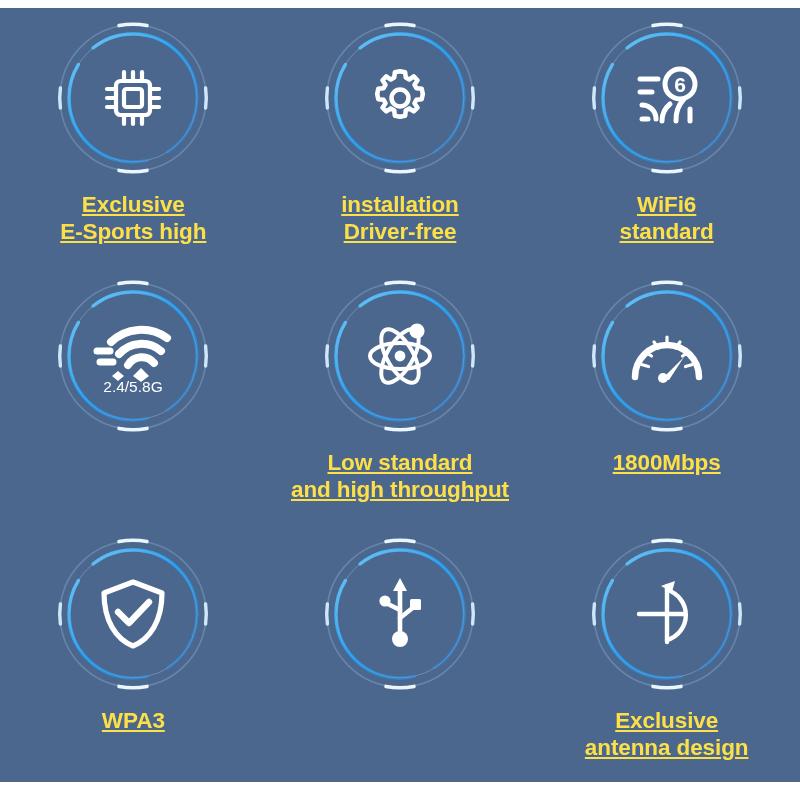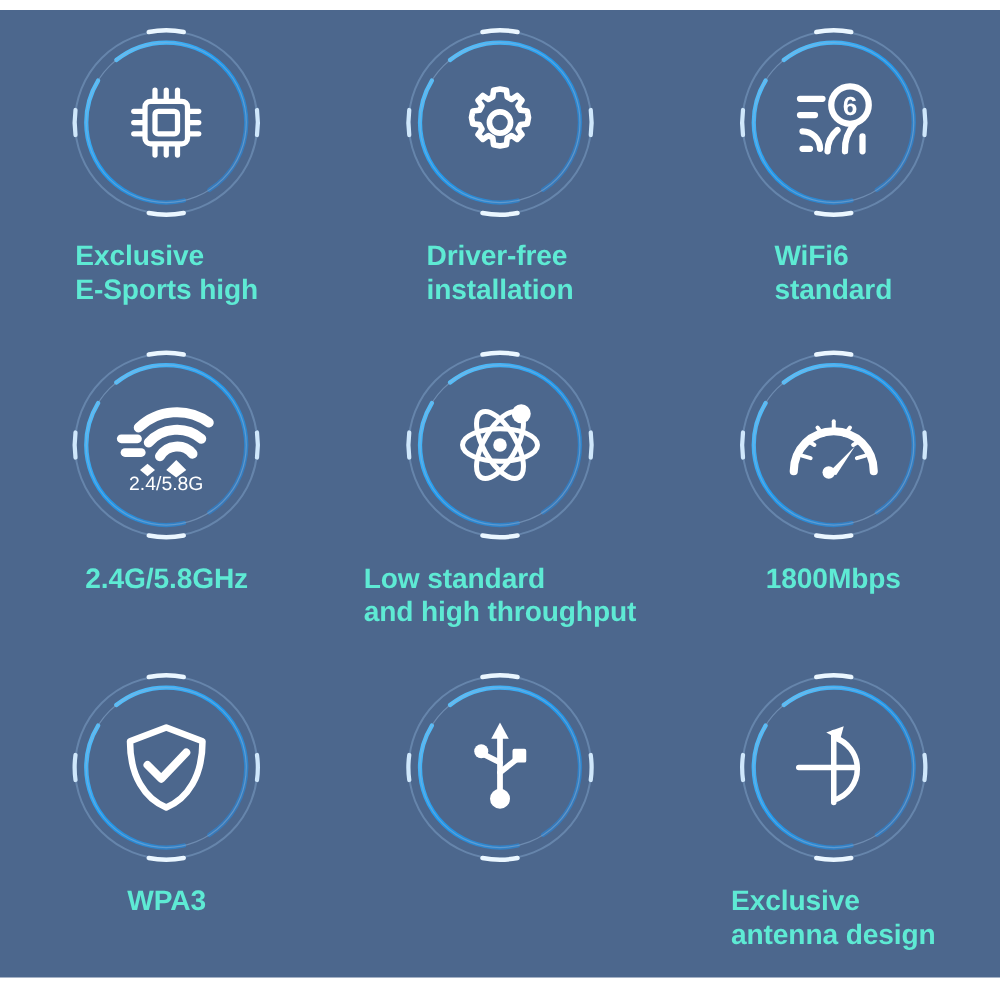--- a/index.html
+++ b/index.html
@@ -71,26 +71,28 @@
     justify-content: center;
   }
   .badge .glyph svg {
     display: block;
     overflow: visible;
   }
 
   
   .caption {
     margin-top: 17px;
-    color: #5eead4;
+    text-align: center;
+    color: #fde047;
     font-size: 22.5px;
     font-weight: bold;
     line-height: 27px;
     letter-spacing: -0.1px;
     white-space: nowrap;
+    text-decoration: underline;
   }
   .caption .ln { display: block; }
 
   
   .band-text {
     font-family: "Liberation Sans", sans-serif;
     font-size: 15.5px;
     font-weight: normal;
     fill: #ffffff;
   }
@@ -162,22 +164,22 @@
             <path d="M32 6
                      l5.0 1.0 0.6 5.2 3.4 1.9 4.3-3.0 3.7 3.7 -3.0 4.3 1.9 3.4 5.2 0.6 1.0 5.0
                      -1.0 5.0 -5.2 0.6 -1.9 3.4 3.0 4.3 -3.7 3.7 -4.3-3.0 -3.4 1.9 -0.6 5.2 -5.0 1.0
                      -5.0-1.0 -0.6-5.2 -3.4-1.9 -4.3 3.0 -3.7-3.7 3.0-4.3 -1.9-3.4 -5.2-0.6 -1.0-5.0
                      1.0-5.0 5.2-0.6 1.9-3.4 -3.0-4.3 3.7-3.7 4.3 3.0 3.4-1.9 0.6-5.2 Z" fill="none" stroke="#ffffff" stroke-width="4.4" stroke-linejoin="round"></path>
             <circle cx="32" cy="32" r="8.2" fill="none" stroke="#ffffff" stroke-width="4.4"></circle>
           </svg>
         </div>
       </div>
       <div class="caption">
+        <span class="ln">installation</span>
         <span class="ln">Driver-free</span>
-        <span class="ln">installation</span>
       </div>
     </div>
 
     <div class="cell row1">
       <div class="badge">
         <svg class="ring" viewBox="0 0 152 152">
           <circle cx="76" cy="76" r="73" fill="none" stroke="#6f8fb6" stroke-width="1.6" opacity="0.75"></circle>
           <circle cx="76" cy="76" r="64" fill="none" stroke="url(#g1)" stroke-width="3.4" stroke-dasharray="150 22 150 22" stroke-dashoffset="86" stroke-linecap="round"></circle>
           <circle cx="76" cy="76" r="64" fill="none" stroke="#8fb0d4" stroke-width="1" opacity="0.5"></circle>
           <path d="M 62 3.6 A 73 73 0 0 1 90 3.6" fill="none" stroke="#eaf6ff" stroke-width="3.6" stroke-linecap="round"></path>
@@ -225,23 +227,20 @@
               <path d="M30 34 A 30 30 0 0 1 72 31" stroke-width="8"></path>
               <path d="M39 45 A 16 16 0 0 1 65 43" stroke-width="8"></path>
               <path d="M8 31 L21 31" stroke-width="7"></path>
               <path d="M11 42 L24 42" stroke-width="7"></path>
             </g>
             <path d="M52 48 L60 56 L52 62 L44 56 Z" fill="#ffffff"></path>
             <path d="M29 51 L35 56 L29 61 L23 56 Z" fill="#ffffff"></path>
             <text x="44" y="72" text-anchor="middle" class="band-text">2.4/5.8G</text>
           </svg>
         </div>
-      </div>
-      <div class="caption">
-        <span class="ln">2.4G/5.8GHz</span>
       </div>
     </div>
 
     <div class="cell row2">
       <div class="badge">
         <svg class="ring" viewBox="0 0 152 152">
           <circle cx="76" cy="76" r="73" fill="none" stroke="#6f8fb6" stroke-width="1.6" opacity="0.75"></circle>
           <circle cx="76" cy="76" r="64" fill="none" stroke="url(#g1)" stroke-width="3.4" stroke-dasharray="150 22 150 22" stroke-dashoffset="86" stroke-linecap="round"></circle>
           <circle cx="76" cy="76" r="64" fill="none" stroke="#8fb0d4" stroke-width="1" opacity="0.5"></circle>
           <path d="M 62 3.6 A 73 73 0 0 1 90 3.6" fill="none" stroke="#eaf6ff" stroke-width="3.6" stroke-linecap="round"></path>

